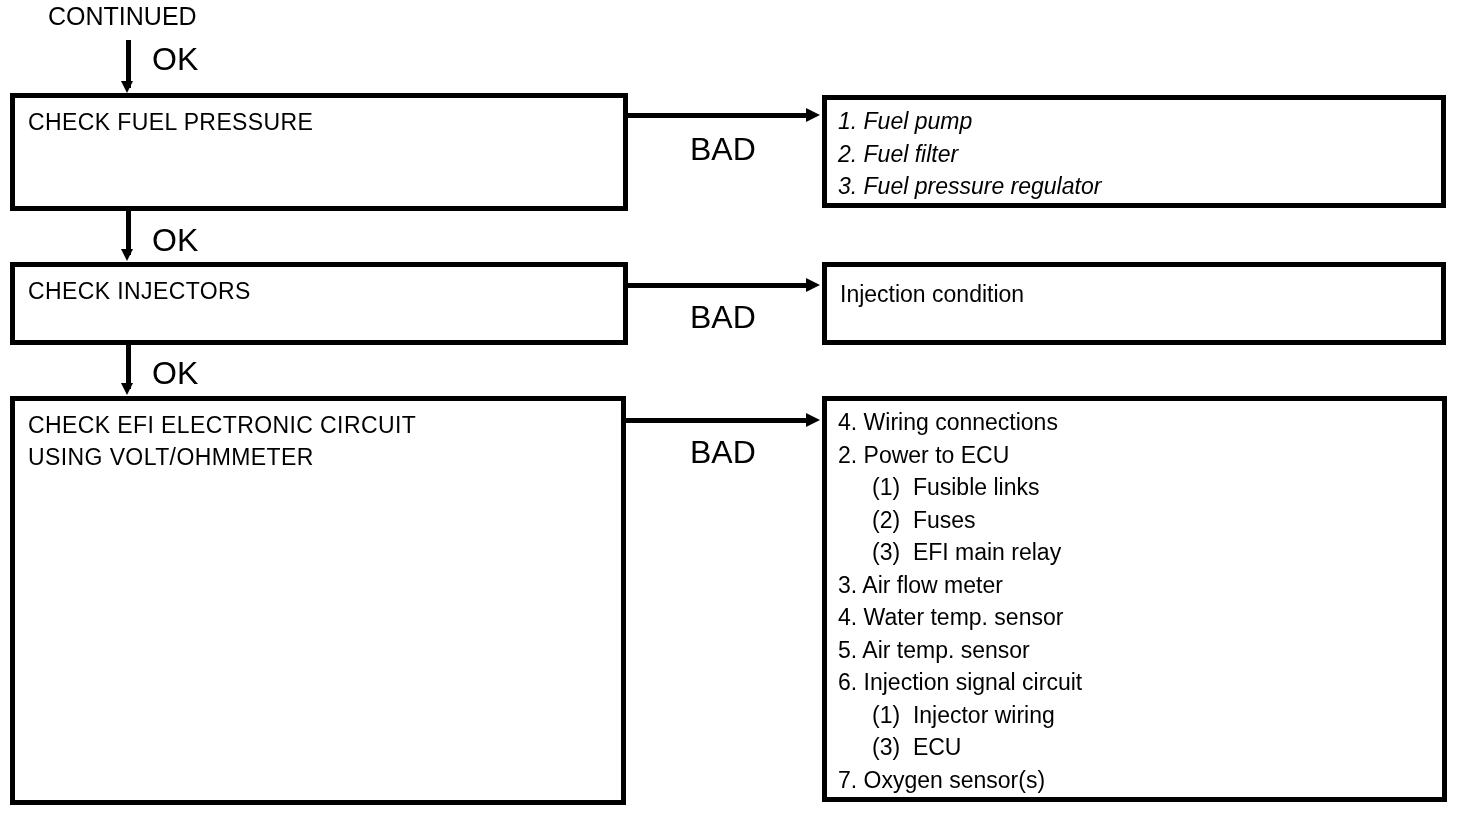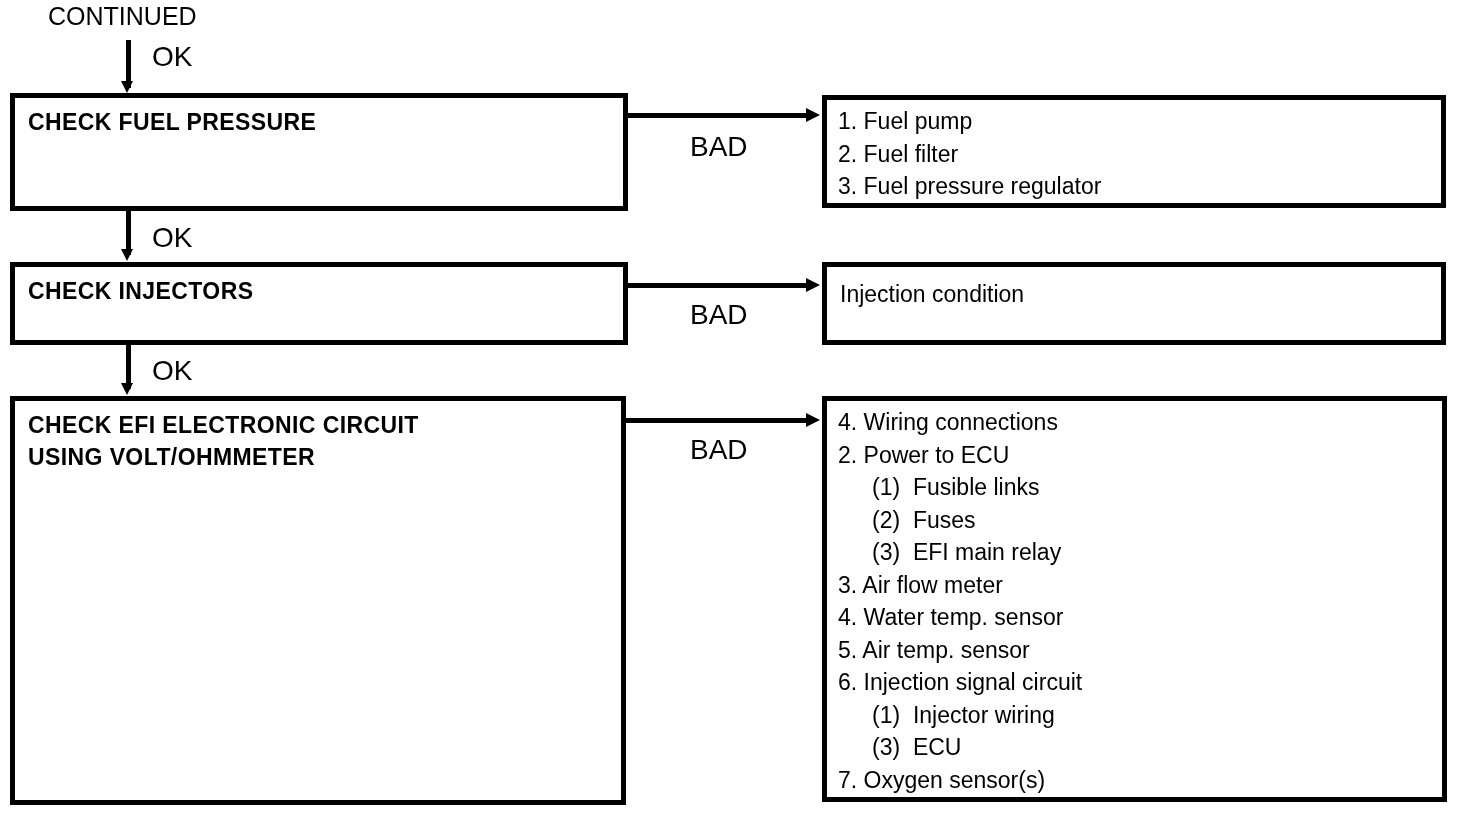--- a/index.html
+++ b/index.html
@@ -19,21 +19,21 @@
   }
 
   
   .box {
     position: absolute;
     box-sizing: border-box;
     border: 5px solid #000000;
     background: #ffffff;
   }
   .box-title {
-    font-weight: bold;
+    font-weight: normal;
     font-size: 23px;
     letter-spacing: 0.4px;
     line-height: 1.38;
     color: #000000;
     white-space: pre-line;
   }
   .proc-title {
     position: absolute;
     top: 9px;
     left: 13px;
@@ -88,21 +88,21 @@
     width: 0;
     height: 0;
     border-top: 7px solid transparent;
     border-bottom: 7px solid transparent;
     border-left: 14px solid #000000;
   }
 
   
   .label {
     position: absolute;
-    font-size: 28px;
+    font-size: 32px;
     color: #000000;
     white-space: nowrap;
   }
   .label-continued {
     font-size: 25px;
   }
 </style>
 </head>
 <body>
 
@@ -115,21 +115,21 @@
   <div class="label" style="left:152px; top:41px;">OK</div>
 
   <div class="box" style="left:10px; top:93px; width:618px; height:118px;">
     <div class="box-title proc-title">CHECK FUEL PRESSURE</div>
   </div>
 
   <div class="hline" style="left:626px; top:113px; width:182px;"></div>
   <div class="arrow-right" style="left:806px; top:108px;"></div>
   <div class="label" style="left:690px; top:131px;">BAD</div>
 
-  <div class="box" style="left:822px; top:95px; width:624px; height:113px;">
+  <div class="box" style="left:822px; top:95px; width:624px; height:113px;font-style:italic;">
     <div class="result-list">
       <div class="result-line">1. Fuel pump</div>
       <div class="result-line">2. Fuel filter</div>
       <div class="result-line">3. Fuel pressure regulator</div>
     </div>
   </div>
 
   <div class="vline" style="left:126px; top:211px; height:44px;"></div>
   <div class="arrow-down" style="left:121px; top:249px;"></div>
   <div class="label" style="left:152px; top:222px;">OK</div>

